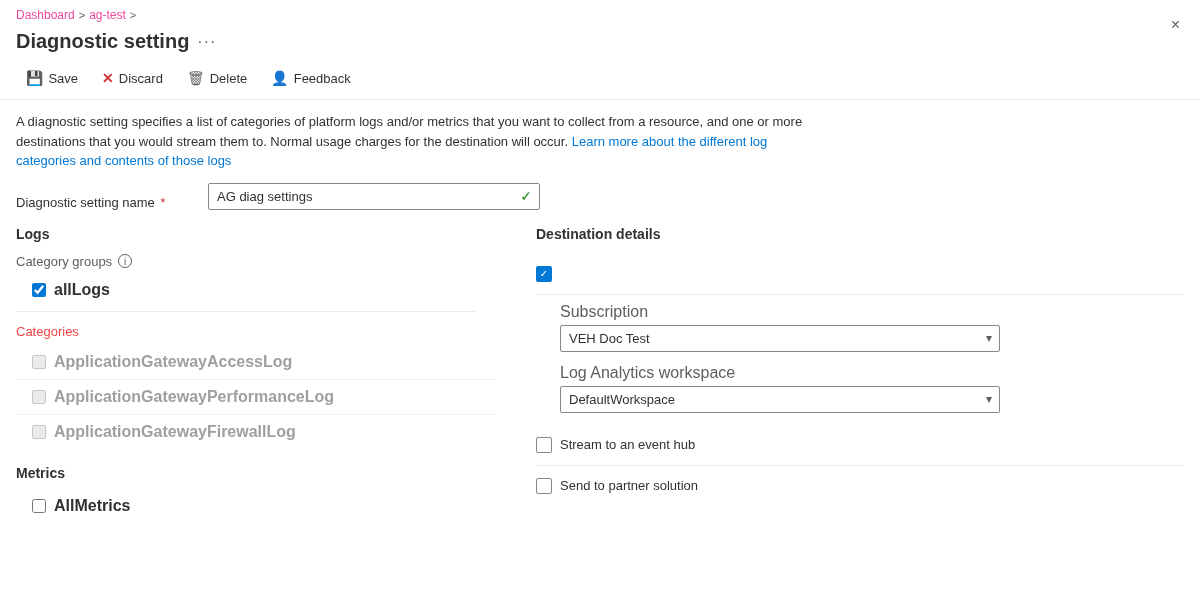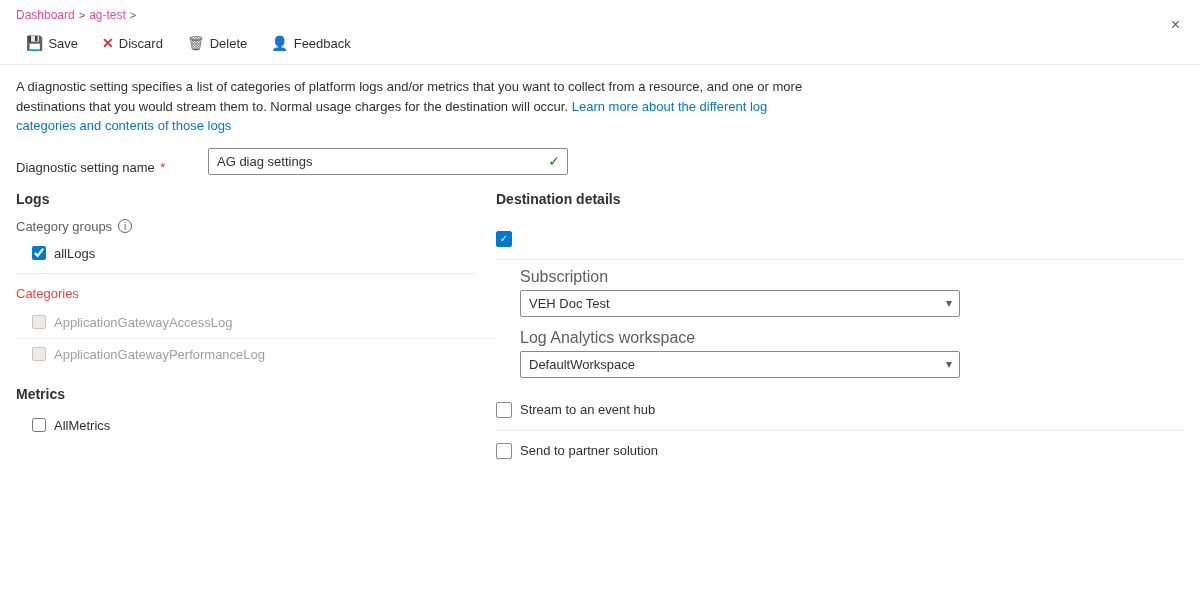--- a/index.html
+++ b/index.html
@@ -112,21 +112,21 @@
     .setting-name-label {
       font-size: 13px;
       color: #323130;
       min-width: 180px;
     }
     .required-star {
       color: #d13438;
       margin-left: 2px;
     }
     .setting-name-input {
-      width: 360px;
+      width: 332px;
       padding: 5px 30px 5px 8px;
       border: 1px solid #8a8886;
       border-radius: 2px;
       font-size: 13px;
       color: #323130;
       outline: none;
       position: relative;
     }
     .input-wrapper {
       position: relative;
@@ -137,20 +137,21 @@
       right: 8px;
       top: 50%;
       transform: translateY(-50%);
       color: #107c10;
       font-size: 14px;
     }
 
     .main-content {
       display: flex;
       padding: 0 16px;
+      gap: 40px;
     }
 
     .left-panel {
       flex: 0 0 480px;
     }
 
     .right-panel {
       flex: 1;
       min-width: 400px;
     }
@@ -193,22 +194,23 @@
       padding: 4px 0 4px 16px;
       margin-bottom: 2px;
     }
     .checkbox-item input[type="checkbox"] {
       width: 14px;
       height: 14px;
       cursor: pointer;
       accent-color: #0078d4;
     }
     .checkbox-label {
-      font-size: 13px;
-      color: #323130;
+      font-size: 16px;
+      color: #323130;
+      font-weight: bold;
     }
     .checkbox-label.disabled {
       color: #a19f9d;
     }
 
     .categories-label {
       font-size: 13px;
       color: #ef4444;
       margin-top: 12px;
       margin-bottom: 6px;
@@ -336,20 +338,24 @@
 
 <div class="page-container">
 
   <div class="breadcrumb-bar">
     <a class="breadcrumb-link">Dashboard</a>
     <span class="breadcrumb-separator">&gt;</span>
     <a class="breadcrumb-link">ag-test</a>
     <span class="breadcrumb-separator">&gt;</span>
   </div>
 
+  <div class="title-bar">
+    <h1 class="page-title">Diagnostic setting</h1>
+    <span class="more-icon">···</span>
+  </div>
 
   <button class="close-btn">×</button>
 
   <div class="toolbar">
     <button class="toolbar-btn save-btn">
       <span class="btn-icon">💾</span>
       <span>Save</span>
     </button>
     <button class="toolbar-btn discard-btn">
       <span class="btn-icon" style="color:#d13438; font-weight:bold;">✕</span>
@@ -403,20 +409,24 @@
         <div class="category-item">
           <div class="grey-checkbox"></div>
           <span class="checkbox-label disabled">ApplicationGatewayAccessLog</span>
         </div>
 
         <div class="category-item">
           <div class="grey-checkbox"></div>
           <span class="checkbox-label disabled">ApplicationGatewayPerformanceLog</span>
         </div>
 
+        <div class="category-item">
+          <div class="grey-checkbox"></div>
+          <span class="checkbox-label disabled">ApplicationGatewayFirewallLog</span>
+        </div>
       </div>
 
       <div style="margin-top: 16px;">
         <div class="section-title">Metrics</div>
         <div class="checkbox-item">
           <input type="checkbox" style="">
           <span class="checkbox-label">AllMetrics</span>
         </div>
       </div>
     </div>

